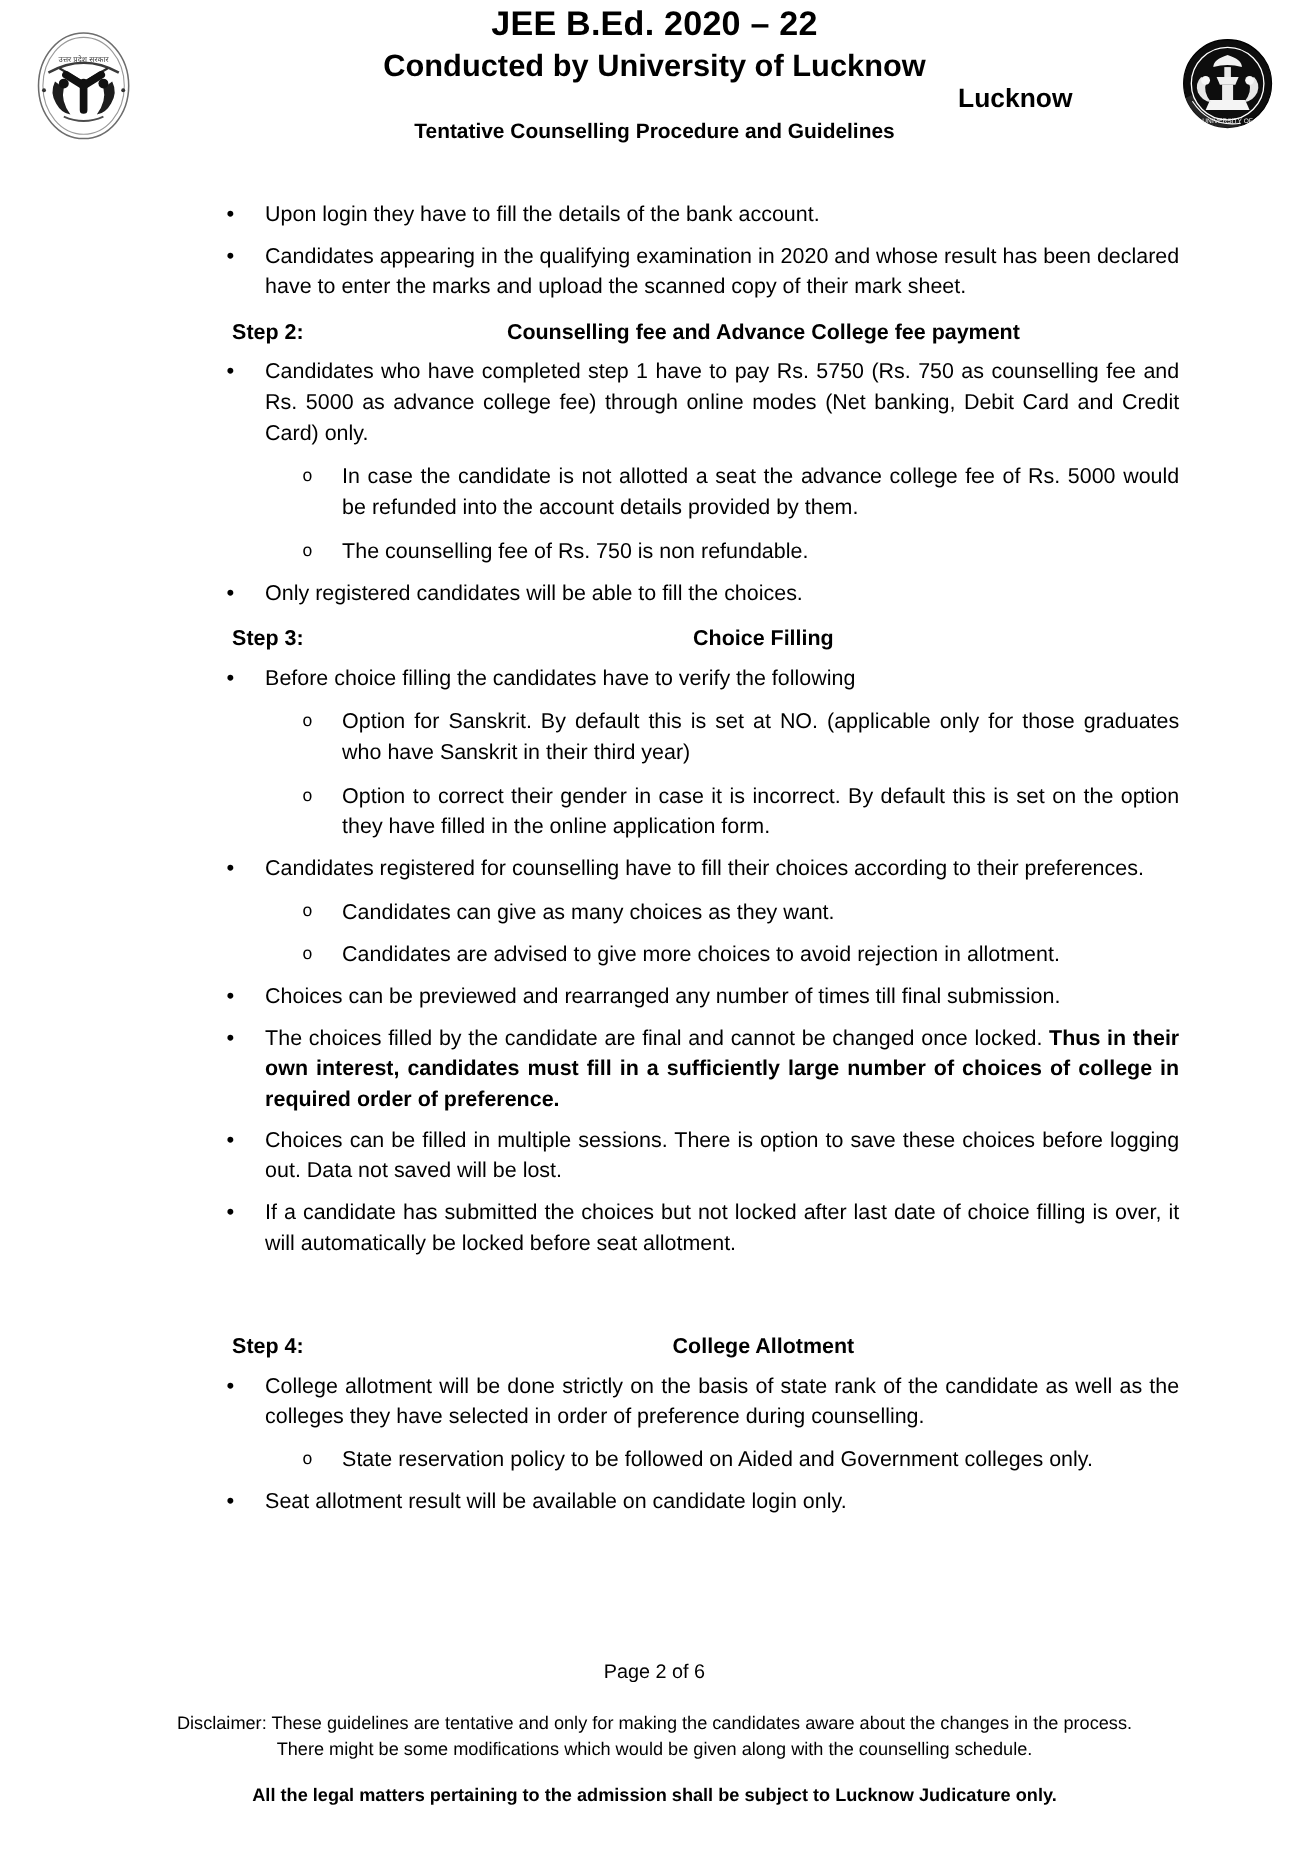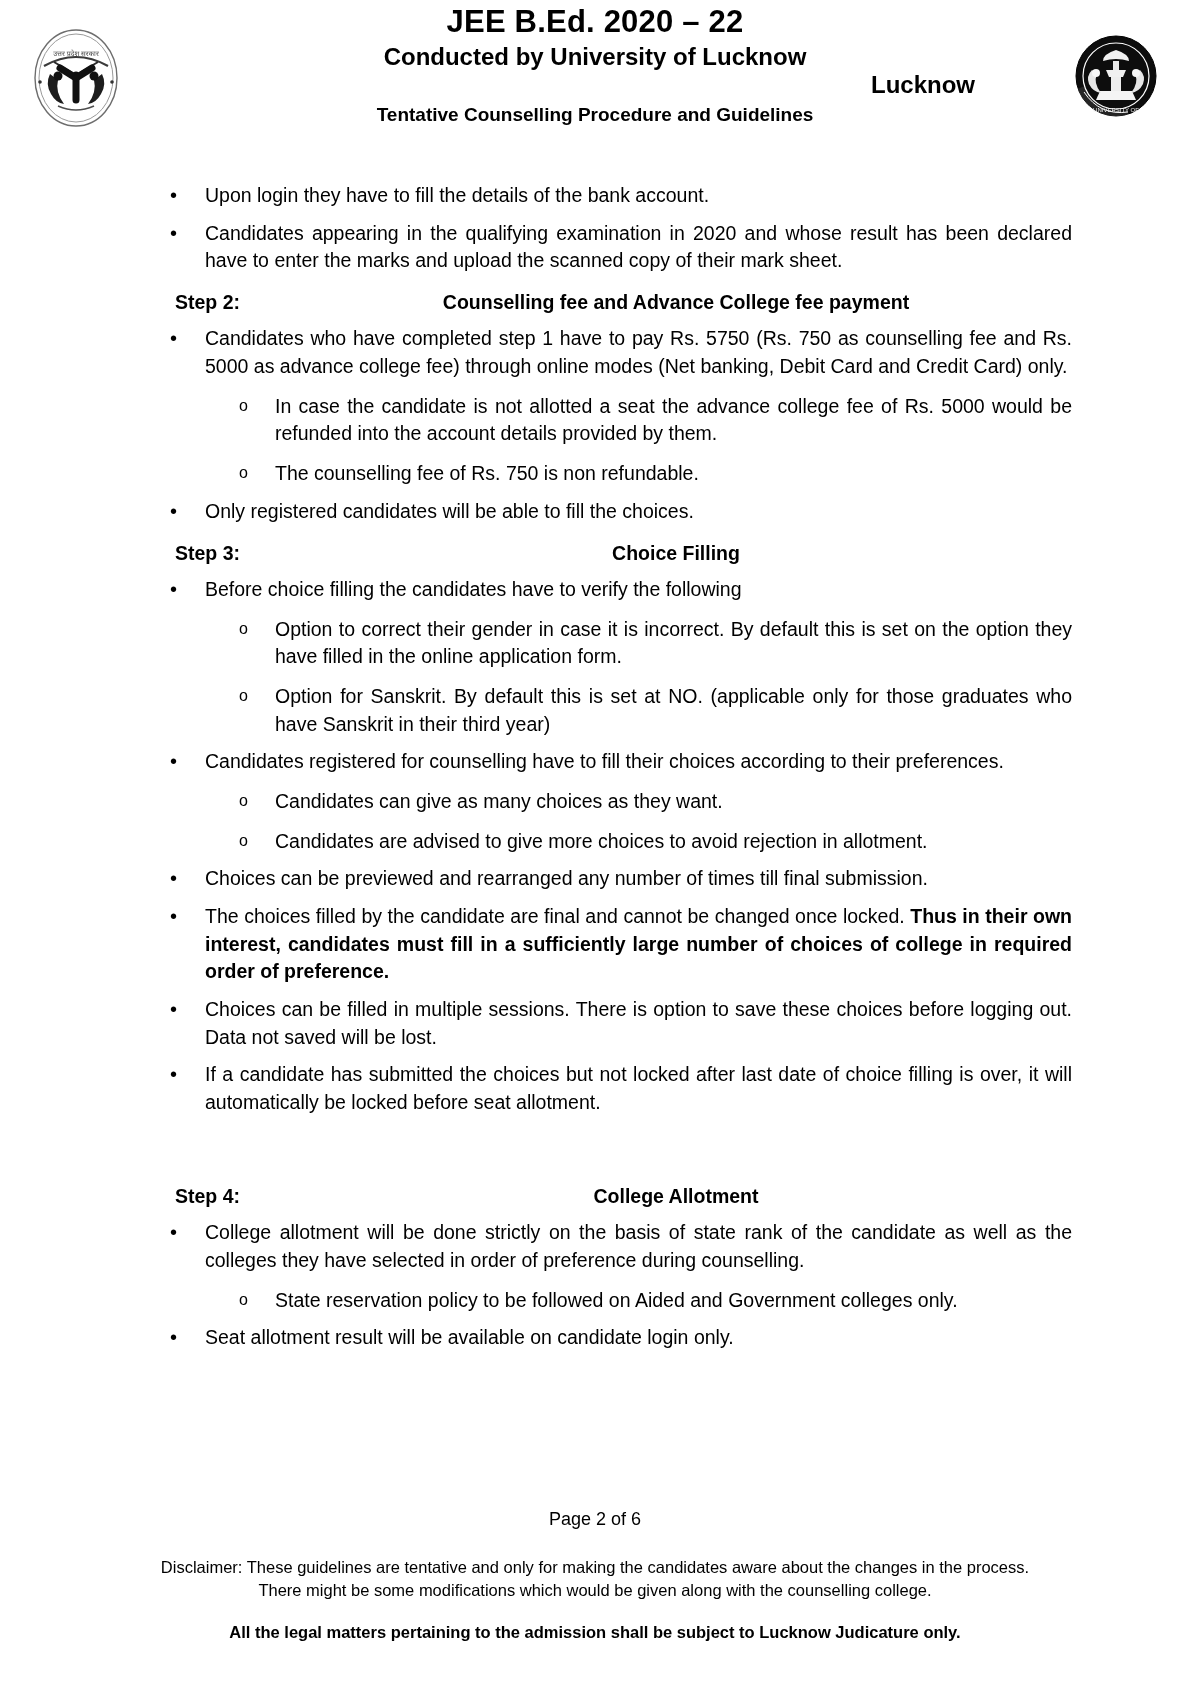--- a/index.html
+++ b/index.html
@@ -46,21 +46,21 @@
     width: 760px;
   }
   .title-main {
     font-size: 31px;
     font-weight: bold;
     letter-spacing: .2px;
     line-height: 1.18;
     margin: 0;
   }
   .title-sub1 {
-    font-size: 24px;
+    font-size: 28px;
     font-weight: bold;
     line-height: 1.2;
     margin: 2px 0 0 0;
   }
   .title-sub2 {
     font-size: 24px;
     font-weight: bold;
     line-height: 1.2;
     margin: 0;
     text-align: right;
@@ -69,20 +69,21 @@
     font-size: 19px;
     font-weight: bold;
     line-height: 1.25;
     margin: 3px 0 0 0;
   }
 
   
   .content {
     padding: 12px 118px 0 135px;
     box-sizing: border-box;
+    margin-left: 36px;
   }
 
   .step-line {
     display: flex;
     font-weight: bold;
     font-size: 19.5px;
     margin: 14px 0 10px 0;
     line-height: 1.35;
     text-align: center;
   }
@@ -233,22 +234,22 @@
 
     <div class="step-line">
       <span class="step-label">Step 3:</span>
       <span class="step-title">Choice Filling</span>
     </div>
 
     <ul class="l1">
       <li class="b1">Before choice filling the candidates have to verify the following</li>
     </ul>
     <ul class="l2">
+      <li class="b2">Option for Sanskrit. By default this is set at NO. (applicable only for those graduates who have Sanskrit in their third year)</li>
       <li class="b2">Option to correct their gender in case it is incorrect. By default this is set on the option they have filled in the online application form.</li>
-      <li class="b2">Option for Sanskrit. By default this is set at NO. (applicable only for those graduates who have Sanskrit in their third year)</li>
     </ul>
     <ul class="l1">
       <li class="b1">Candidates registered for counselling have to fill their choices according to their preferences.</li>
     </ul>
     <ul class="l2">
       <li class="b2">Candidates can give as many choices as they want.</li>
       <li class="b2">Candidates are advised to give more choices to avoid rejection in allotment.</li>
     </ul>
     <ul class="l1">
       <li class="b1">Choices can be previewed and rearranged any number of times till final submission.</li>
@@ -274,17 +275,17 @@
       <li class="b2">State reservation policy to be followed on Aided and Government colleges only.</li>
     </ul>
     <ul class="l1">
       <li class="b1">Seat allotment result will be available on candidate login only.</li>
     </ul>
 
   </div>
 
   <div class="footer">
     <div class="page-num">Page 2 of 6</div>
-    <div class="disclaimer">Disclaimer: These guidelines are tentative and only for making the candidates aware about the changes in the process. There might be some modifications which would be given along with the counselling college.</div>
+    <div class="disclaimer">Disclaimer: These guidelines are tentative and only for making the candidates aware about the changes in the process. There might be some modifications which would be given along with the counselling schedule.</div>
     <div class="legal">All the legal matters pertaining to the admission shall be subject to Lucknow Judicature only.</div>
   </div>
 
 </div>
 
 </body></html>

